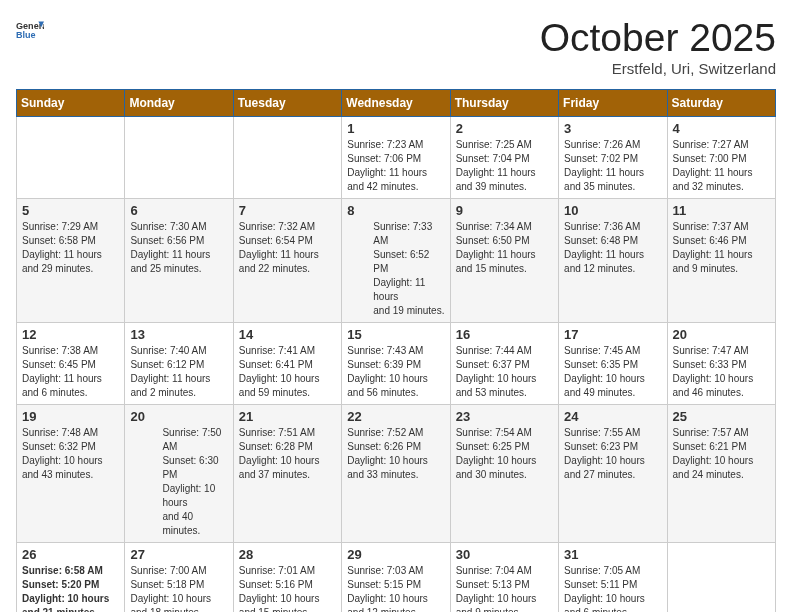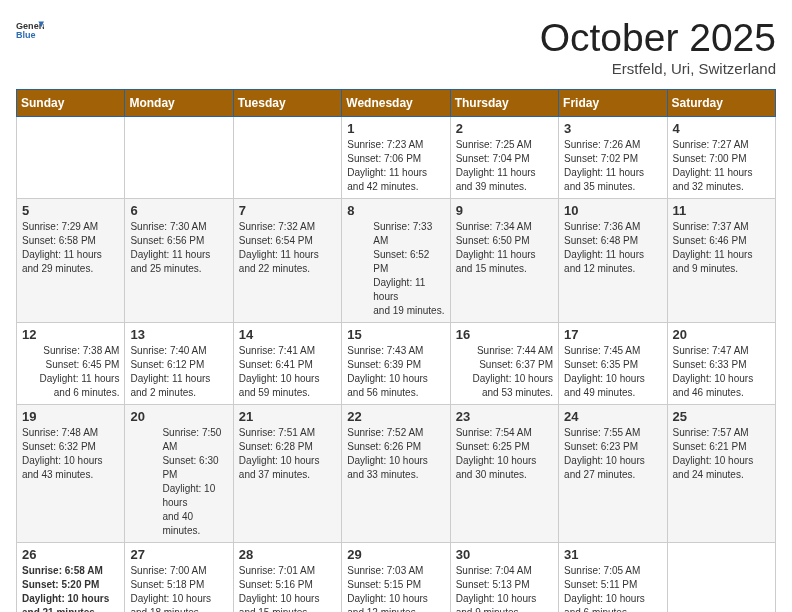--- a/index.html
+++ b/index.html
@@ -189,21 +189,21 @@
           <span class="day-number">11</span>
           <div class="day-info" style="white-space: pre-line;">Sunrise: 7:37 AM
 Sunset: 6:46 PM
 Daylight: 11 hours
 and 9 minutes.</div>
         </td>
       </tr>
       <tr>
         <td>
           <span class="day-number">12</span>
-          <div class="day-info" style="white-space: pre-line; text-align: right;">Sunrise: 7:38 AM
+          <div class="day-info" style="white-space: pre-line;">Sunrise: 7:38 AM
 Sunset: 6:45 PM
 Daylight: 11 hours
 and 6 minutes.</div>
         </td>
         <td>
           <span class="day-number">13</span>
           <div class="day-info" style="white-space: pre-line;">Sunrise: 7:40 AM
 Sunset: 6:12 PM
 Daylight: 11 hours
 and 2 minutes.</div>
@@ -217,21 +217,21 @@
         </td>
         <td>
           <span class="day-number">15</span>
           <div class="day-info" style="white-space: pre-line;">Sunrise: 7:43 AM
 Sunset: 6:39 PM
 Daylight: 10 hours
 and 56 minutes.</div>
         </td>
         <td>
           <span class="day-number">16</span>
-          <div class="day-info" style="white-space: pre-line; text-align: right;">Sunrise: 7:44 AM
+          <div class="day-info" style="white-space: pre-line;">Sunrise: 7:44 AM
 Sunset: 6:37 PM
 Daylight: 10 hours
 and 53 minutes.</div>
         </td>
         <td>
           <span class="day-number">17</span>
           <div class="day-info" style="white-space: pre-line;">Sunrise: 7:45 AM
 Sunset: 6:35 PM
 Daylight: 10 hours
 and 49 minutes.</div>

